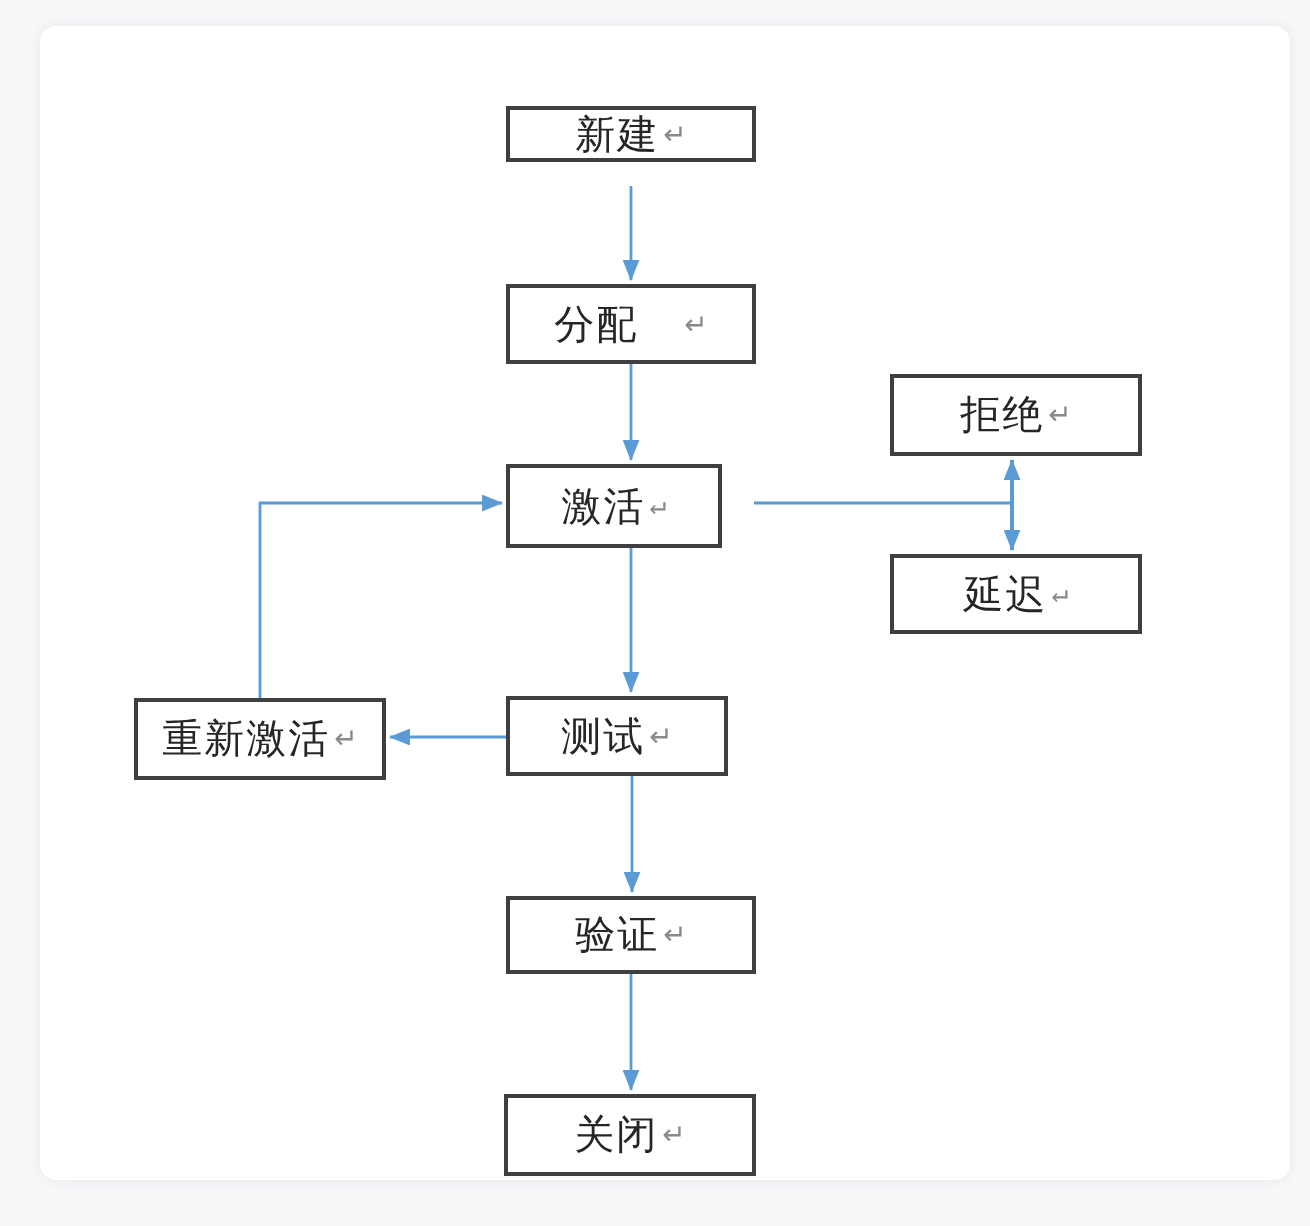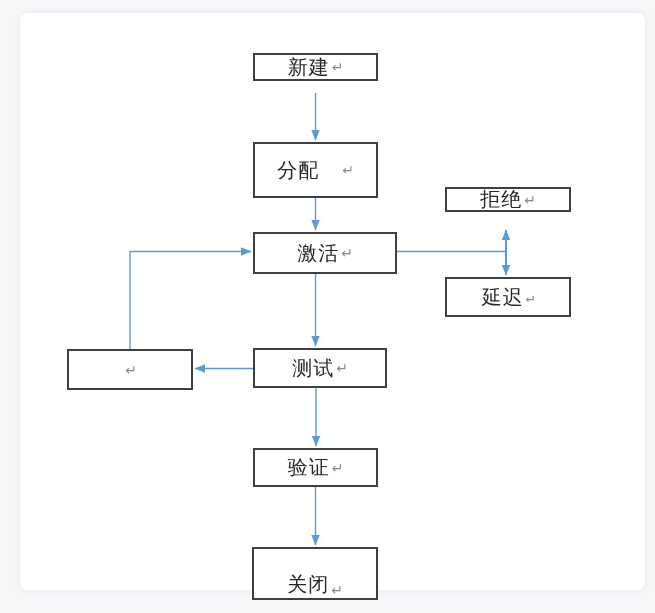--- a/index.html
+++ b/index.html
@@ -49,28 +49,28 @@
 
   .return-mark {
     font-size: 14px;
     color: #8a8a8a;
     margin-left: 2px;
     letter-spacing: 0;
   }
 
   
   #n-new        { left: 253px; top:  53px; width: 125px; height: 28px; }
-  #n-assign     { left: 253px; top: 142px; width: 125px; height: 56px; gap: 21px; }
-  #n-activate   { left: 253px; top: 232px; width: 144px; height: 42px; }
-  #n-reject     { left: 445px; top: 187px; width: 126px; height: 25px; }
+  #n-assign     { left: 253px; top: 142px; width: 125px; height: 40px; gap: 21px; }
+  #n-activate   { left: 253px; top: 232px; width: 108px; height: 42px; font-family: Liberation Mono, monospace; }
+  #n-reject     { left: 445px; top: 187px; width: 126px; height: 41px; }
   #n-delay      { left: 445px; top: 277px; width: 126px; height: 40px; font-family: Liberation Mono, monospace; }
-  #n-test       { left: 253px; top: 348px; width: 134px; height: 40px; }
+  #n-test       { left: 253px; top: 348px; width: 111px; height: 40px; }
   #n-reactivate { left:  67px; top: 349px; width: 126px; height: 41px; }
   #n-verify     { left: 253px; top: 448px; width: 125px; height: 39px; text-align: right; }
-  #n-close      { left: 252px; top: 547px; width: 126px; height: 53px; align-items: flex-end; }
+  #n-close      { left: 252px; top: 547px; width: 126px; height: 41px; }
 </style>
 </head>
 <body>
 
 <div class="screen">
   <div class="card"></div>
 
   <svg class="connector-layer" width="655" height="613" viewBox="0 0 655 613" xmlns="http://www.w3.org/2000/svg">
     <defs>
       <marker id="arrow" viewBox="0 0 10 8" refX="9.5" refY="4" markerWidth="10.5" markerHeight="8.5" orient="auto" markerUnits="userSpaceOnUse">
@@ -118,20 +118,21 @@
     <span>延迟</span>
       <span class="return-mark">↵</span>
   </div>
 
   <div class="node" id="n-test">
     <span>测试</span>
       <span class="return-mark">↵</span>
   </div>
 
   <div class="node" id="n-reactivate">
+    <span>重新激活</span>
       <span class="return-mark">↵</span>
   </div>
 
   <div class="node" id="n-verify">
     <span>验证</span>
       <span class="return-mark">↵</span>
   </div>
 
   <div class="node" id="n-close">
     <span>关闭</span>

